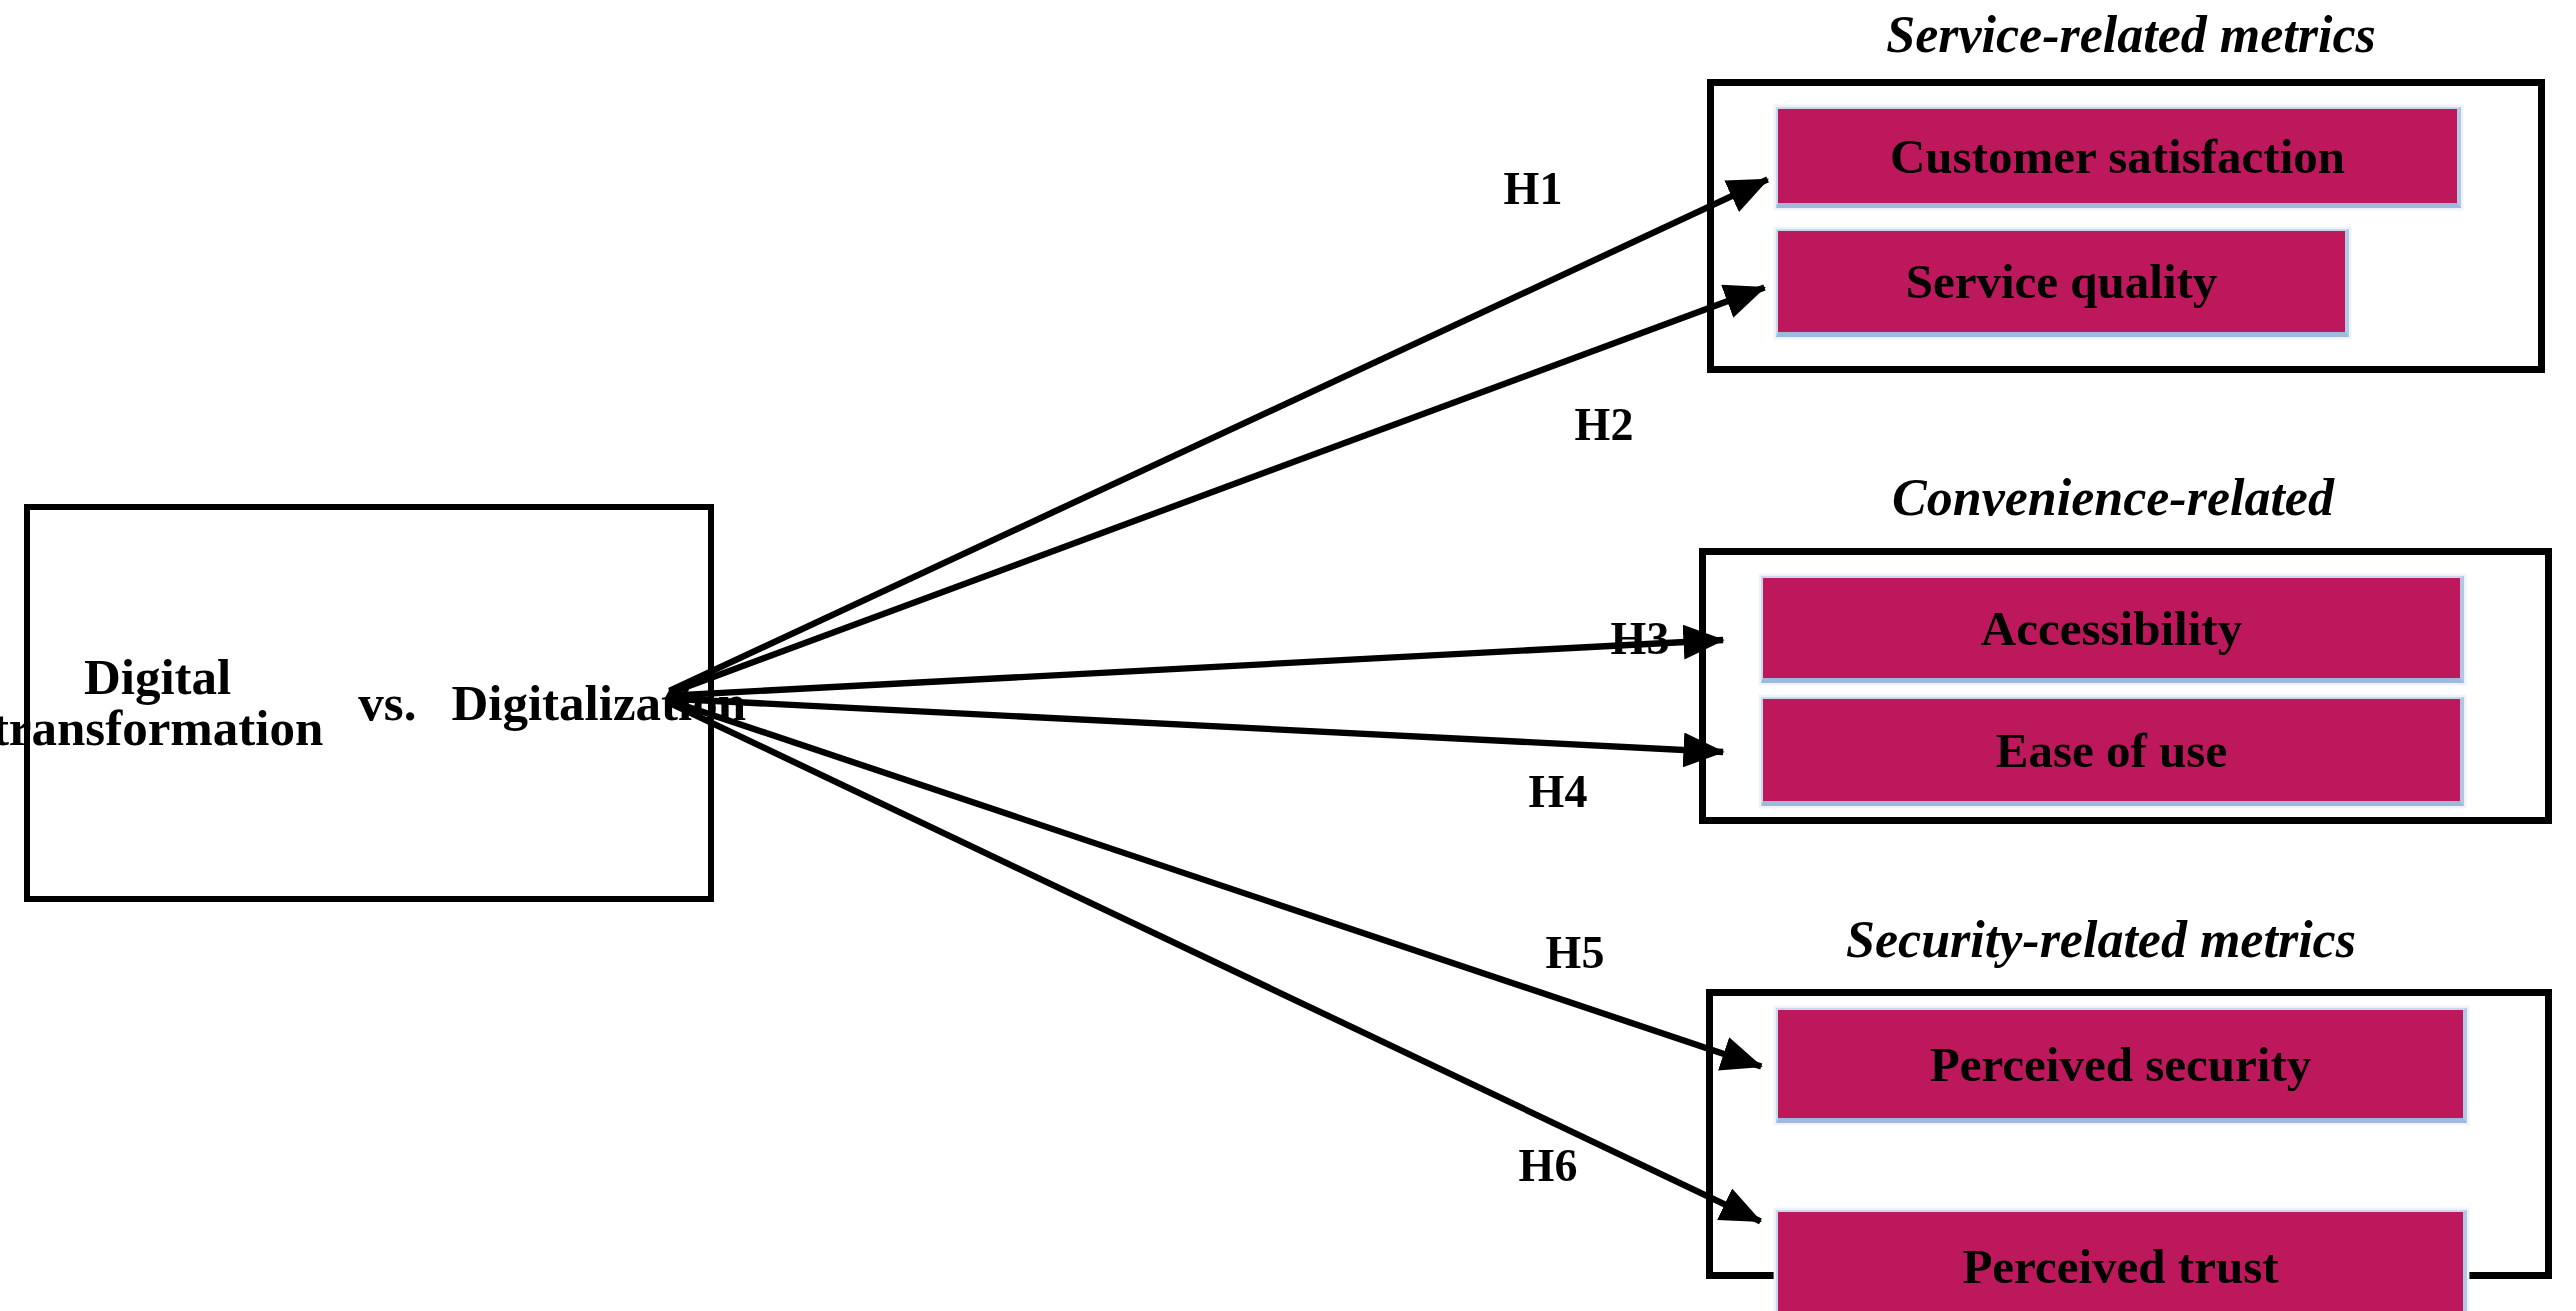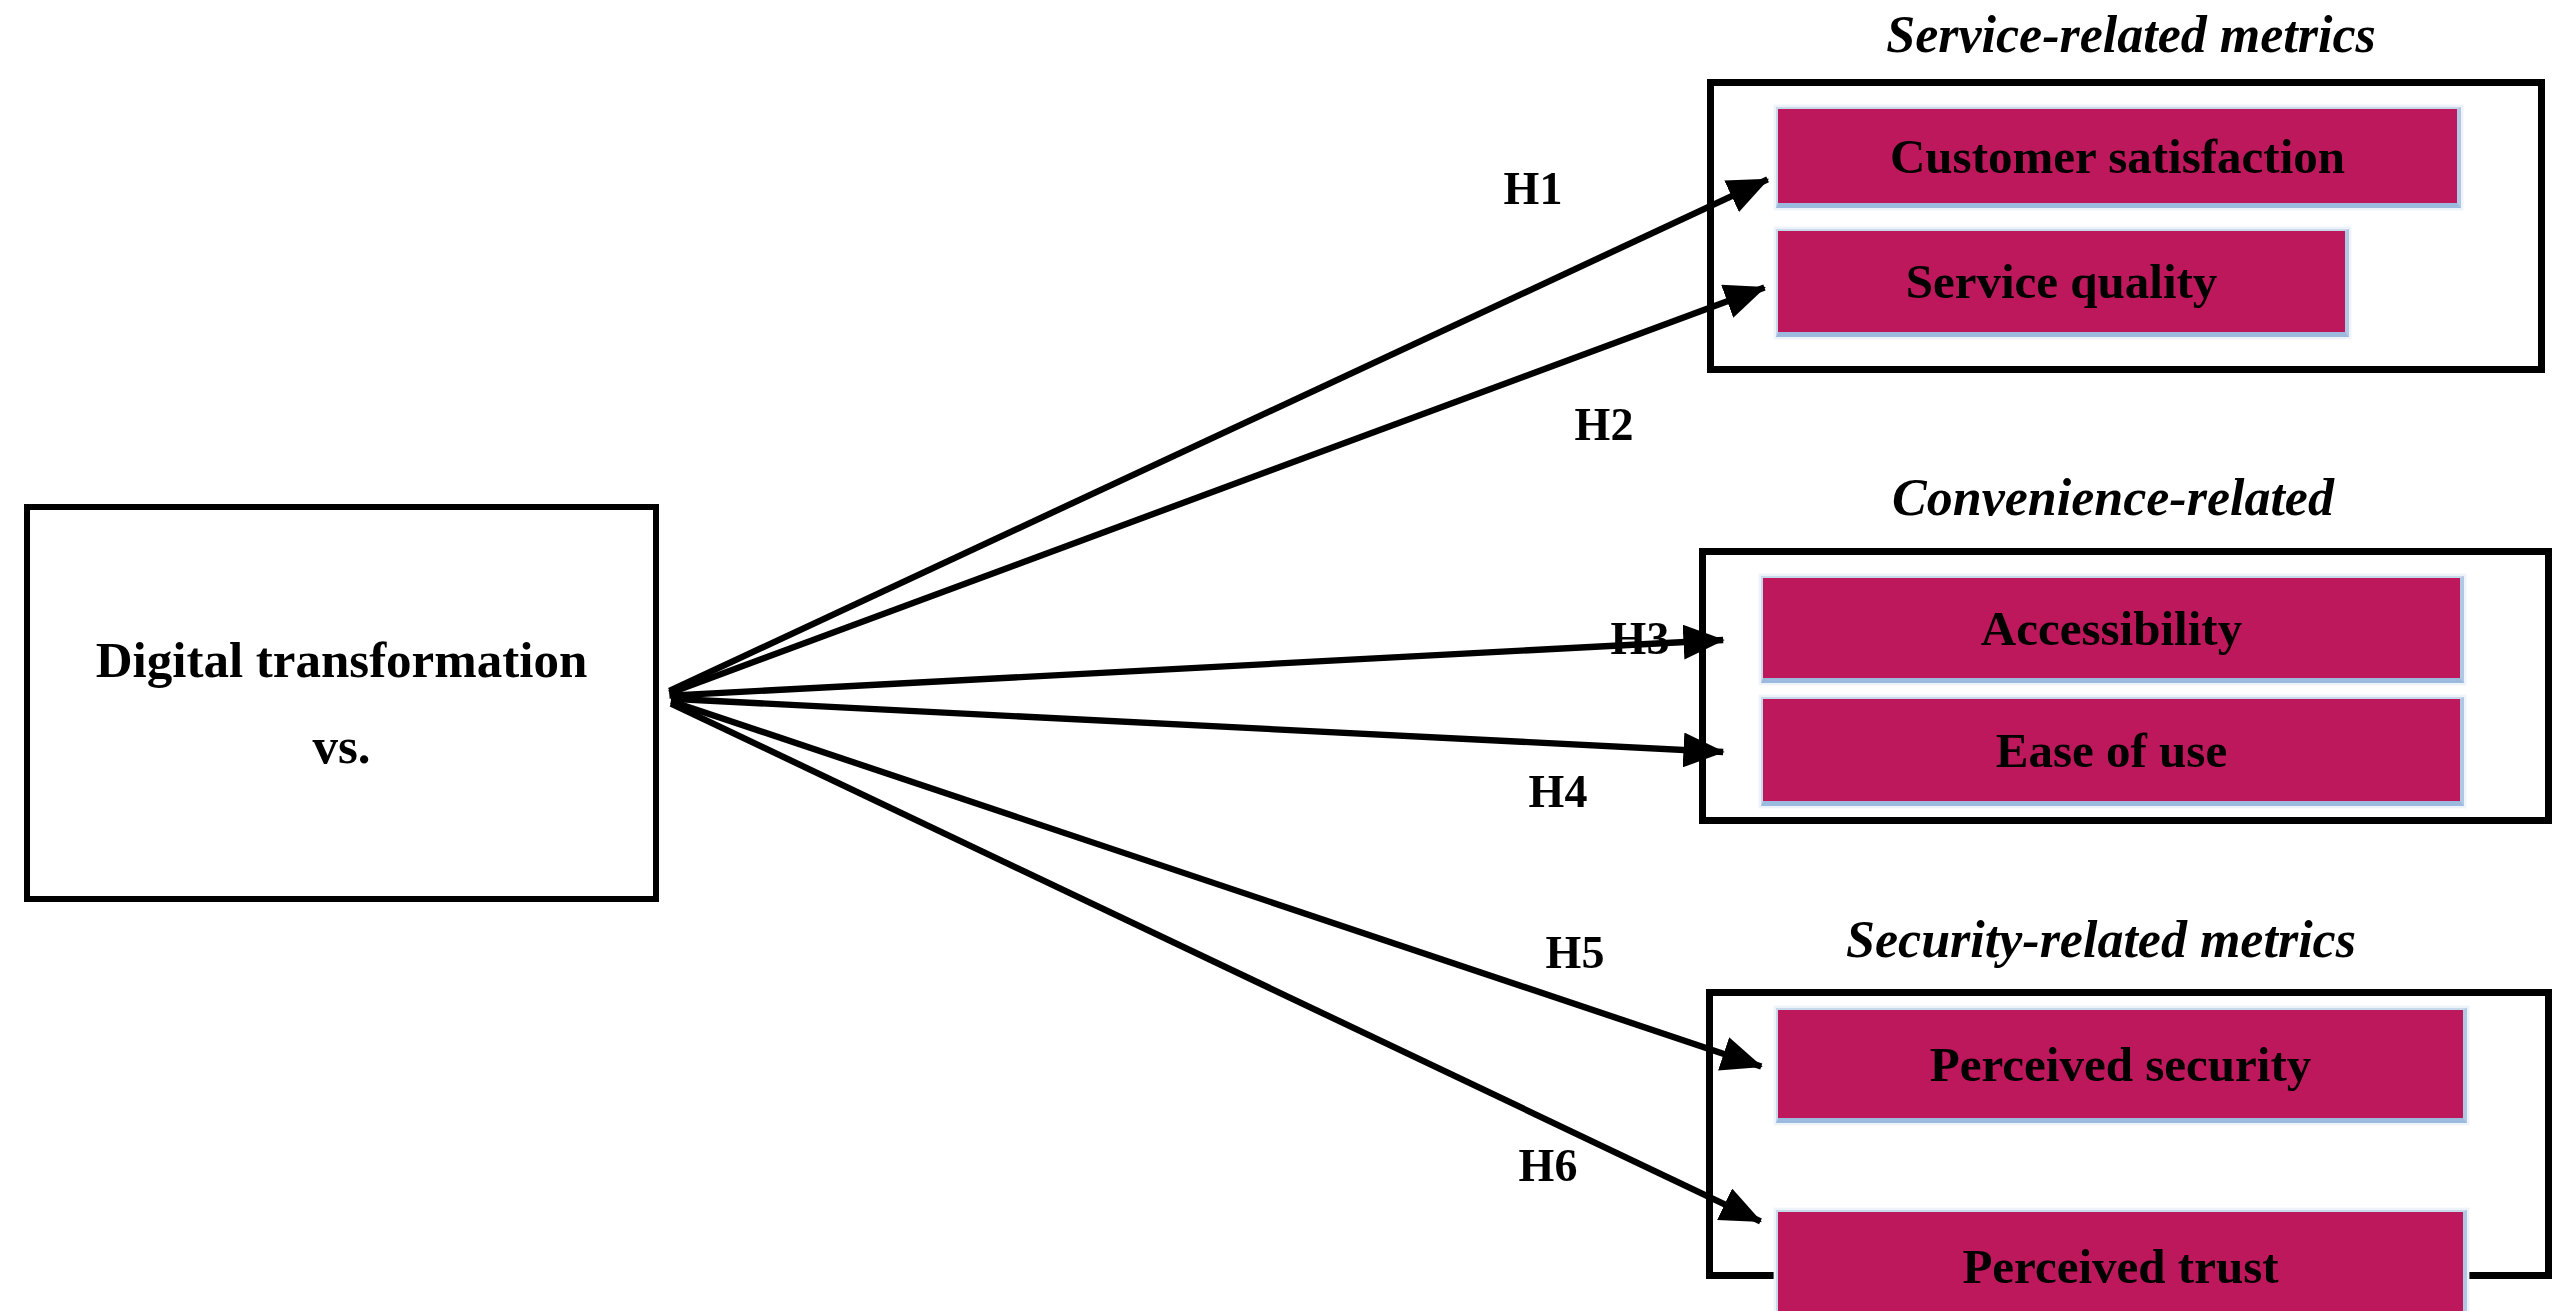--- a/index.html
+++ b/index.html
@@ -7,23 +7,23 @@
     position:relative;
     width:2576px;height:1311px;
     background:#ffffff;
     font-family:"Liberation Serif","DejaVu Serif",serif;
     color:#000;
     overflow:hidden;
   }
   .abs{position:absolute;box-sizing:border-box;}
   
   .source{
-    left:24px;top:504px;width:635px;height:398px;
+    left:24px;top:504px;width:690px;height:398px;
     border:6.4px solid #000;
-    display:flex;flex-direction:column;align-items:center;justify-content:center;
+    display:flex;flex-direction:row;align-items:center;justify-content:center;
     gap:35px;
     font-weight:700;font-size:51px;line-height:1;
     text-align:center;
   }
   
   .group{border:7.1px solid #000;background:transparent;}
   .group-service{left:1707px;top:79px;width:838px;height:294px;}
   .group-convenience{left:1699px;top:548px;width:853px;height:276px;}
   .group-security{left:1706px;top:989px;width:846px;height:290px;}
   
@@ -81,20 +81,21 @@
     <line x1="843" y1="873" x2="2222" y2="362" stroke="#000" stroke-width="8" marker-end="url(#ah)"></line>
     <line x1="843" y1="876" x2="2170" y2="806" stroke="#000" stroke-width="8" marker-end="url(#ah)"></line>
     <line x1="845" y1="880" x2="2170" y2="947" stroke="#000" stroke-width="8" marker-end="url(#ah)"></line>
     <line x1="845" y1="883" x2="2218" y2="1343" stroke="#000" stroke-width="8" marker-end="url(#ah)"></line>
     <line x1="845" y1="886" x2="2217" y2="1538" stroke="#000" stroke-width="8" marker-end="url(#ah)"></line>
   </svg>
 
   <div class="abs source">
     <span>Digital transformation</span>
     <span>vs.</span>
+    <span>Digitalization</span>
   </div>
 
   <div class="abs gtitle gtitle-service">Service-related metrics</div>
   <div class="abs group group-service"></div>
   <div class="abs item item-cs">
     <span>Customer satisfaction</span>
   </div>
   <div class="abs item item-sq">
     <span>Service quality</span>
   </div>

